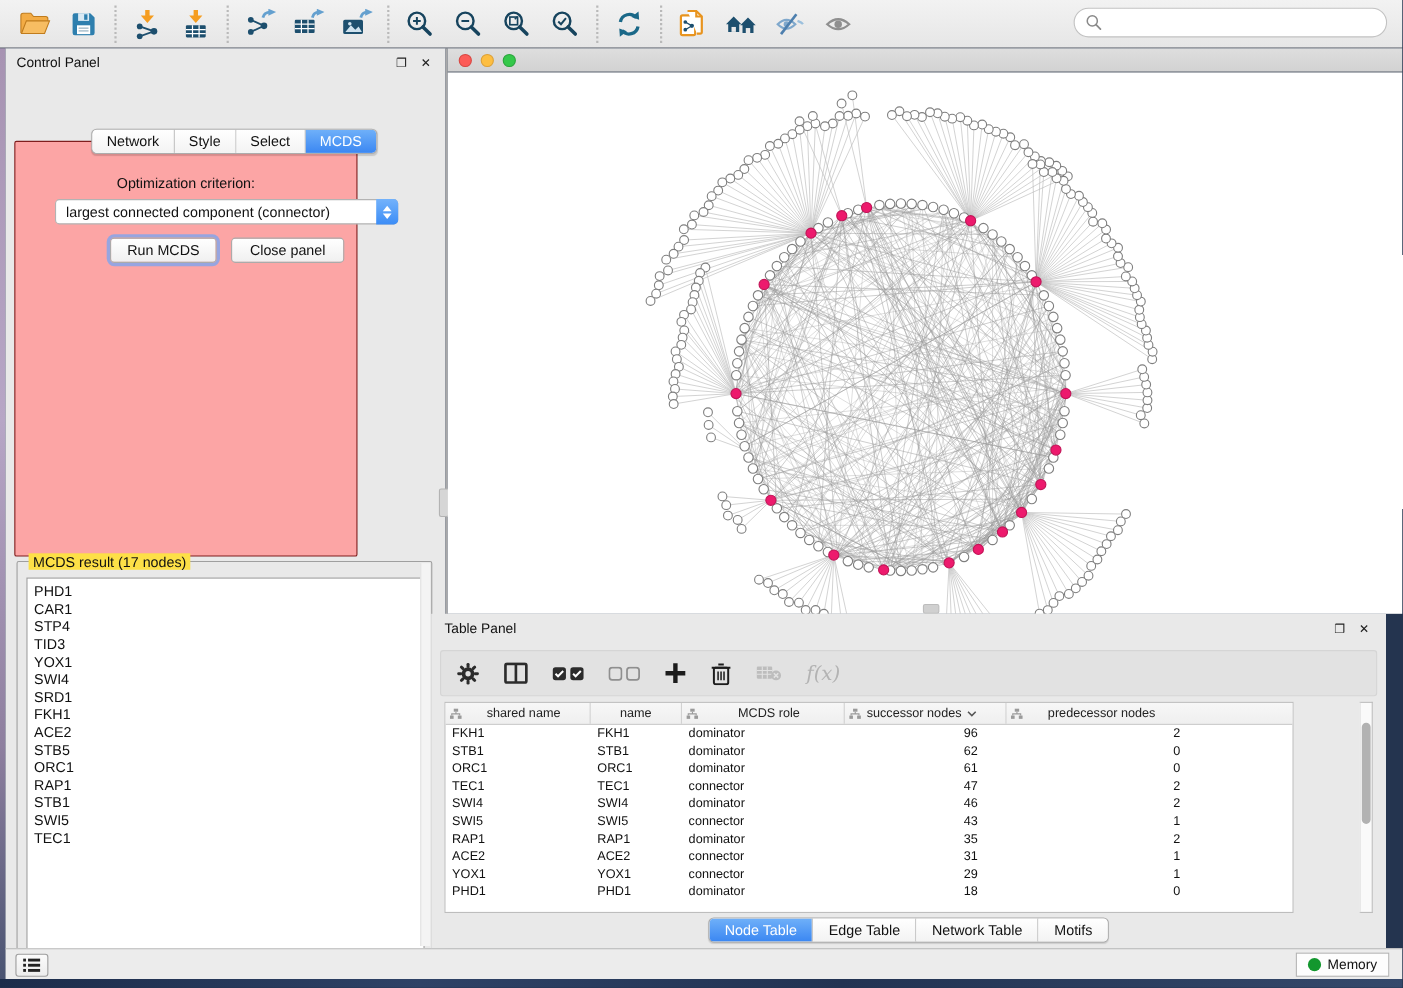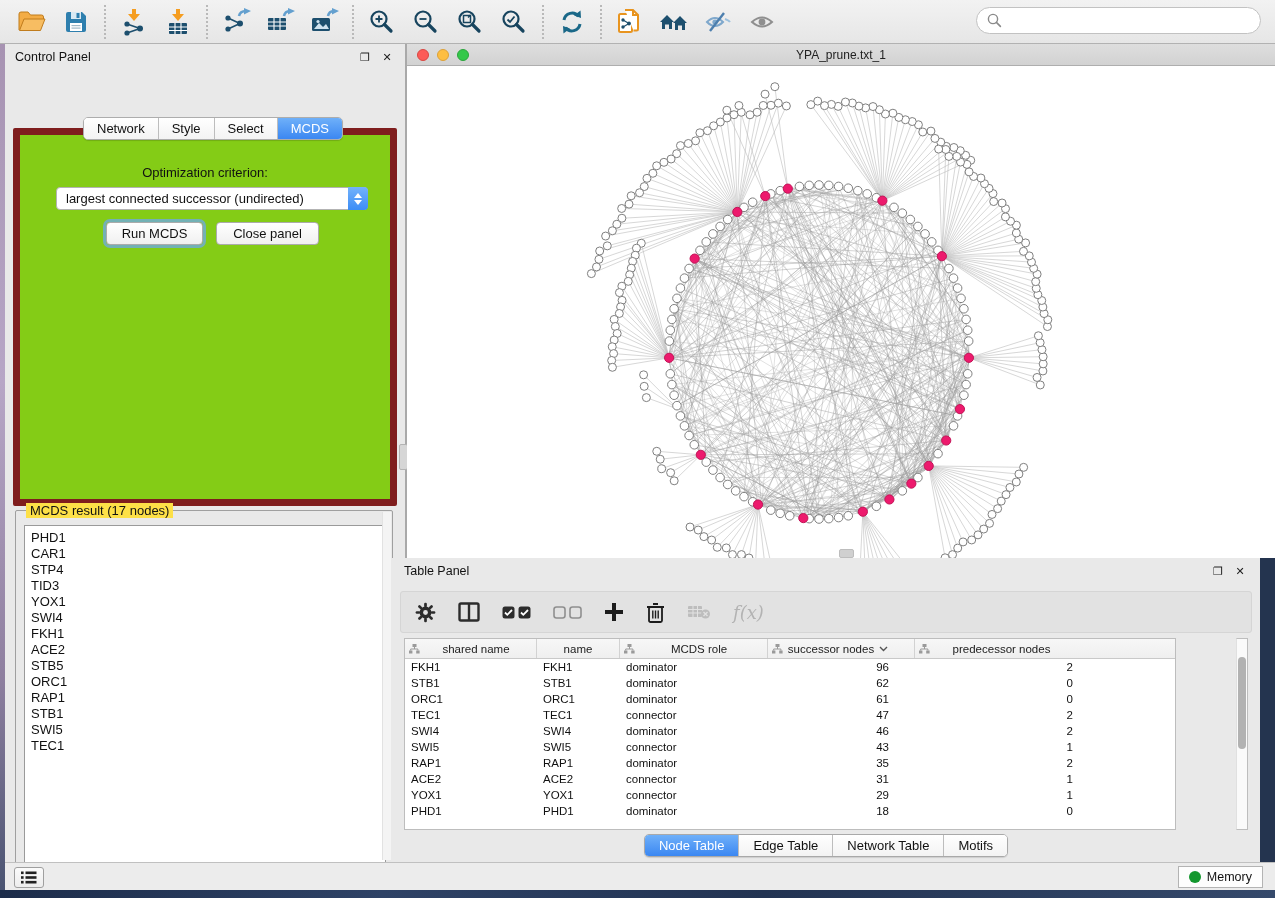--- a/index.html
+++ b/index.html
@@ -23,22 +23,22 @@
     background:#fff; border:1px solid #c2c2c2; border-radius:14px; display:flex; align-items:center; padding:0 10px; }
   .searchbox svg { flex:0 0 auto; }
   .searchbox input { border:none; outline:none; flex:1; margin-left:6px; font-size:13px; background:transparent; }
 
   
   .cpanel { position:absolute; left:5px; top:44px; width:400px; height:818px; background:#e9e9e9; }
   .panel-head { height:26px; display:flex; align-items:center; padding:0 10px; font-size:12.5px; color:#111; }
   .panel-head .spacer { flex:1; }
   .wbtn { width:16px; height:16px; display:flex; align-items:center; justify-content:center;
     font-size:11px; color:#222; margin-left:6px; }
-  .cp-box { position:absolute; left:8px; top:84px; width:384px; height:378px;
-    background:#84cc16; border:7px solid #7f1d1d; border-radius:2px; }
+  .cp-box { position:absolute; left:8px; top:84px; width:312px; height:378px;
+    background:#fca5a5; border:1px solid #7f1d1d; border-radius:2px; }
   .seg-tabs { position:absolute; left:78px; top:73px; display:flex; border:1px solid #adadad;
     border-radius:5px; overflow:hidden; background:#fff; box-shadow:0 1px 1px rgba(0,0,0,.15); z-index:2; }
   .seg { padding:3px 13px; font-size:13px; color:#111; background:linear-gradient(#ffffff,#f3f3f3);
     border-right:1px solid #bdbdbd; }
   .seg:last-child { border-right:none; }
   .seg.active { background:linear-gradient(#6fb0f9,#3b87f2); color:#fff; }
   .opt-label { position:absolute; left:0; top:30px; width:100%; text-align:center; font-size:13px; color:#111; }
   .dropdown { position:absolute; left:36px; top:52px; width:312px; height:23px; background:#fff;
     border:1px solid #b3b3b3; border-radius:4px; display:flex; align-items:center; font-size:13px; color:#111; }
   .dropdown .dtext { flex:1; padding-left:9px; white-space:nowrap; overflow:hidden; }
@@ -284,59 +284,59 @@
     </div>
     <div class="seg-tabs">
       <div class="seg">Network</div>
       <div class="seg">Style</div>
       <div class="seg">Select</div>
       <div class="seg active">MCDS</div>
     </div>
     <div class="cp-box">
       <div class="opt-label">Optimization criterion:</div>
       <div class="dropdown">
-        <span class="dtext">largest connected successor (undirected)</span>
+        <span class="dtext">largest connected component (connector)</span>
         <span class="dd-step">
             <span class="tri-up"></span>
             <span class="tri-dn"></span>
           </span>
       </div>
       <div class="btn focus" style="left:86px; top:87px; width:97px;">Run MCDS</div>
       <div class="btn" style="left:196px; top:87px; width:103px;">Close panel</div>
     </div>
     <div class="fieldset">
       <div class="legend">MCDS result (17 nodes)</div>
       <div class="mcds-list">
           <div class="mcds-item">PHD1</div>
           <div class="mcds-item">CAR1</div>
           <div class="mcds-item">STP4</div>
           <div class="mcds-item">TID3</div>
           <div class="mcds-item">YOX1</div>
           <div class="mcds-item">SWI4</div>
+          <div class="mcds-item">SRD1</div>
           <div class="mcds-item">FKH1</div>
           <div class="mcds-item">ACE2</div>
           <div class="mcds-item">STB5</div>
           <div class="mcds-item">ORC1</div>
           <div class="mcds-item">RAP1</div>
           <div class="mcds-item">STB1</div>
           <div class="mcds-item">SWI5</div>
           <div class="mcds-item">TEC1</div>
         </div>
       <div class="mcds-scroll"></div>
     </div>
   </div>
 
   <div class="vsplit"></div>
   <div class="vsplit-handle"></div>
 
   <div class="netwin-title">
     <span class="tl red"></span>
     <span class="tl yellow"></span>
     <span class="tl green"></span>
-    <span class="title">YPA_prune.txt_1</span>
   </div>
   <div class="netcanvas">
     <svg id="netsvg" width="868" height="492" viewBox="0 0 868 492">
         <g>
           <line x1="412" y1="119" x2="562" y2="286" stroke="#ababab" stroke-width="0.7" opacity="0.5"></line>
           <line x1="412" y1="119" x2="554.0395194242658" y2="339.680390705628" stroke="#ababab" stroke-width="0.7" opacity="0.5"></line>
           <line x1="412" y1="119" x2="524.7759711218466" y2="396.1107511217115" stroke="#ababab" stroke-width="0.7" opacity="0.5"></line>
           <line x1="412" y1="119" x2="469.40251485476347" y2="440.28788192938487" stroke="#ababab" stroke-width="0.7" opacity="0.5"></line>
           <line x1="412" y1="119" x2="269.96048057573415" y2="339.68039070562804" stroke="#ababab" stroke-width="0.7" opacity="0.5"></line>
           <line x1="421.81046938452147" y1="119.35755981915321" x2="510.90187226501035" y2="411.5572478489892" stroke="#ababab" stroke-width="0.7" opacity="0.5"></line>

